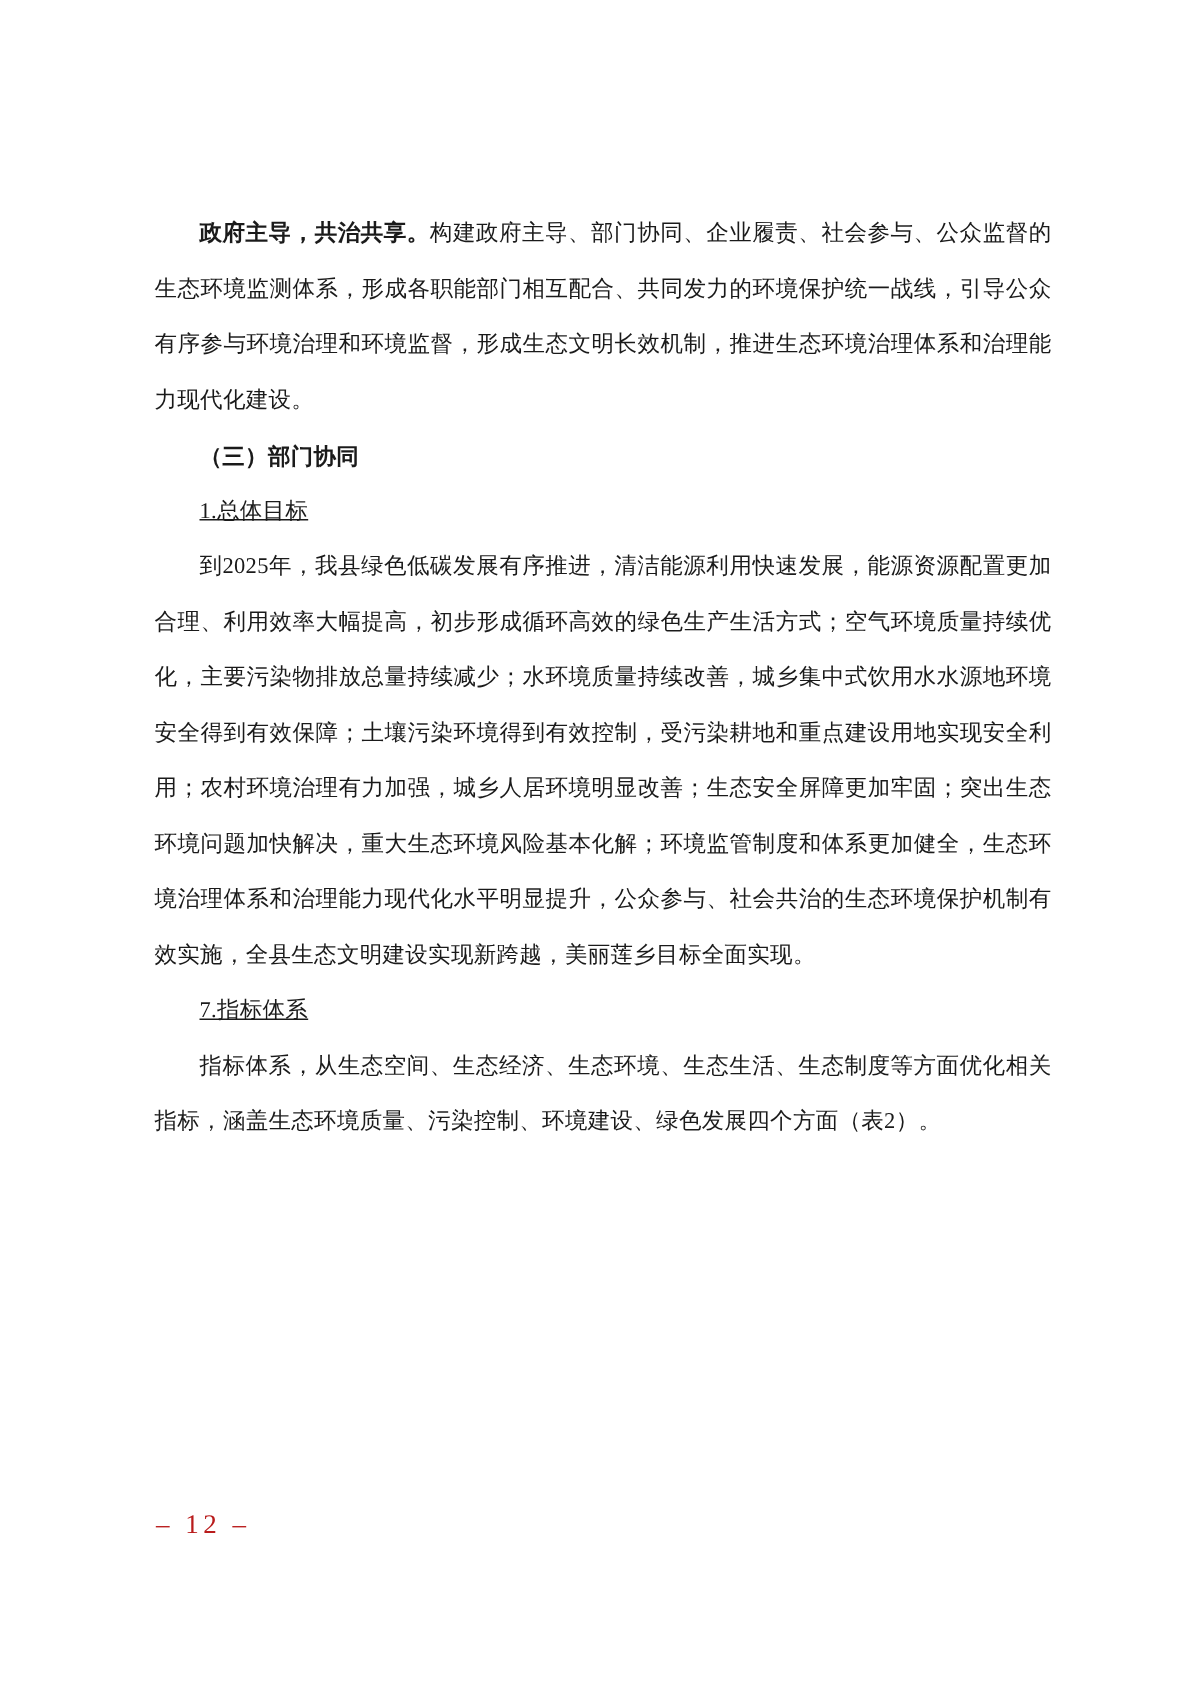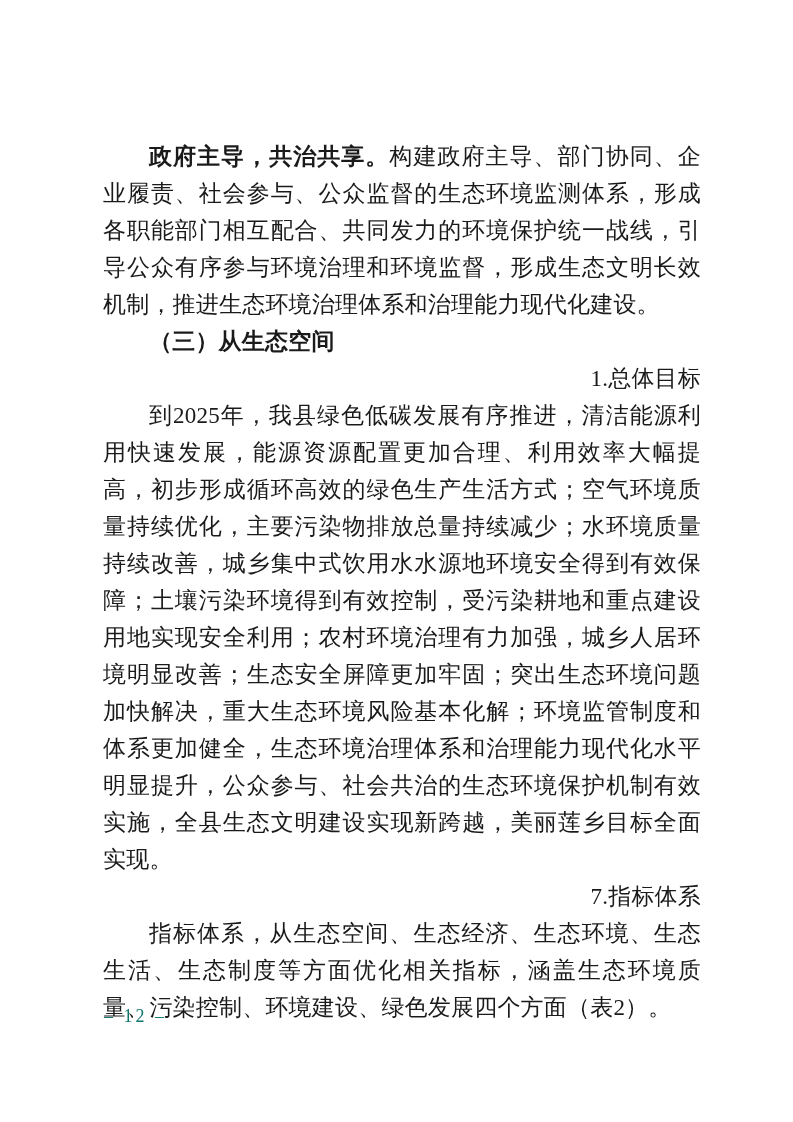--- a/index.html
+++ b/index.html
@@ -25,54 +25,55 @@
     line-height: 37px;
     text-align: justify;
     text-justify: inter-character;
     letter-spacing: 0.2px;
   }
   .body-text p,
   .body-text h3 {
     margin: 0;
     padding: 0;
     text-indent: 2em;
-    font-size: 23px;
+    font-size: 15px;
     line-height: 37px;
   }
   .lead-bold {
     font-weight: bold;
   }
   .heading {
     font-family: "Liberation Sans", "DejaVu Sans", sans-serif;
     font-weight: bold;
     text-align: left;
   }
   .sub {
-    text-align: right;
+    text-align: left;
+    text-decoration: underline;
   }
   .page-number {
     position: absolute;
     left: 104px;
     top: 1003px;
     font-size: 18px;
     line-height: 26px;
     letter-spacing: 3px;
-    color: #0f766e;
+    color: #b91c1c;
     font-family: "Liberation Serif", "DejaVu Serif", serif;
   }
 </style>
 </head>
 <body>
 
 <div class="page">
   <div class="body-text">
 
     <p class="para"><span class="lead-bold">政府主导，共治共享。</span><span>构建政府主导、部门协同、企业履责、社会参与、公众监督的生态环境监测体系，形成各职能部门相互配合、共同发力的环境保护统一战线，引导公众有序参与环境治理和环境监督，形成生态文明长效机制，推进生态环境治理体系和治理能力现代化建设。</span></p>
 
-    <h3 class="heading">（三）从生态空间</h3>
+    <h3 class="heading">（三）部门协同</h3>
 
     <p class="sub">1.总体目标</p>
 
     <p class="para">到2025年，我县绿色低碳发展有序推进，清洁能源利用快速发展，能源资源配置更加合理、利用效率大幅提高，初步形成循环高效的绿色生产生活方式；空气环境质量持续优化，主要污染物排放总量持续减少；水环境质量持续改善，城乡集中式饮用水水源地环境安全得到有效保障；土壤污染环境得到有效控制，受污染耕地和重点建设用地实现安全利用；农村环境治理有力加强，城乡人居环境明显改善；生态安全屏障更加牢固；突出生态环境问题加快解决，重大生态环境风险基本化解；环境监管制度和体系更加健全，生态环境治理体系和治理能力现代化水平明显提升，公众参与、社会共治的生态环境保护机制有效实施，全县生态文明建设实现新跨越，美丽莲乡目标全面实现。</p>
 
     <p class="sub">7.指标体系</p>
 
     <p class="para">指标体系，从生态空间、生态经济、生态环境、生态生活、生态制度等方面优化相关指标，涵盖生态环境质量、污染控制、环境建设、绿色发展四个方面（表2）。</p>
 
   </div>

